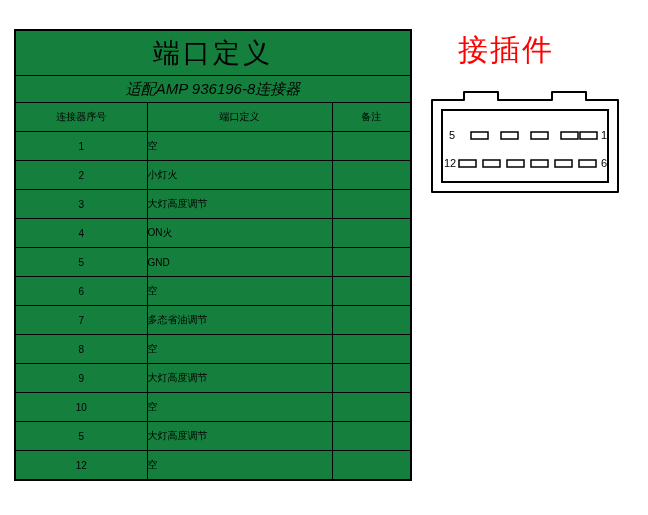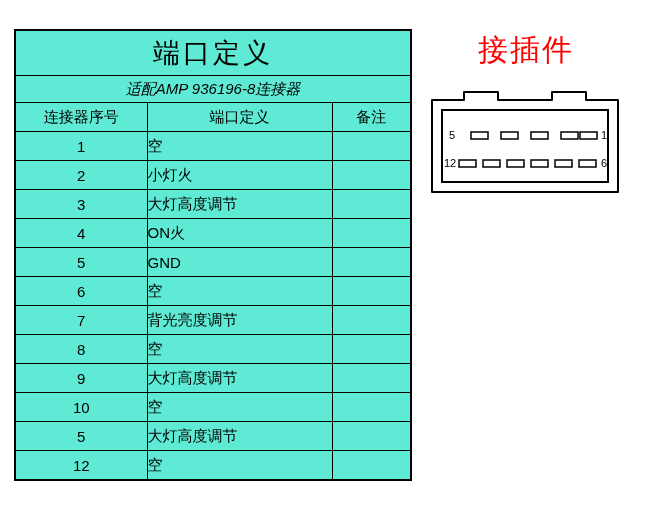--- a/index.html
+++ b/index.html
@@ -16,28 +16,28 @@
   }
 
   
   #port-table {
     position: absolute;
     left: 14px;
     top: 29px;
     width: 356px;
     border: 2px solid #000;
     border-collapse: collapse;
-    background: #5eead4;
+    background: #15803d;
     table-layout: fixed;
   }
   #port-table td {
     border: 1px solid #000;
     padding: 0;
     height: 28px;
-    font-size: 15px;
+    font-size: 10px;
     color: #000;
     vertical-align: middle;
   }
   .title-cell {
     text-align: center;
     font-size: 27px !important;
     height: 44px !important;
     letter-spacing: 3px;
     border-bottom: 1px solid #000;
   }
@@ -63,21 +63,21 @@
   .note-cell {
     text-align: center;
   }
   .col-num  { width: 132px; }
   .col-func { width: 185px; }
   .col-note { width: 79px; }
 
   
   #connector-heading {
     position: absolute;
-    left: 478px;
+    left: 458px;
     top: 30px;
     font-size: 30px;
     color: #ff0000;
     letter-spacing: 2px;
     white-space: nowrap;
   }
 
   #connector-drawing {
     position: absolute;
     left: 428px;
@@ -140,21 +140,21 @@
       <td class="func-cell">GND</td>
       <td class="note-cell"></td>
     </tr>
     <tr>
       <td class="num-cell">6</td>
       <td class="func-cell">空</td>
       <td class="note-cell"></td>
     </tr>
     <tr>
       <td class="num-cell">7</td>
-      <td class="func-cell">背光亮度调节</td>
+      <td class="func-cell">多态省油调节</td>
       <td class="note-cell"></td>
     </tr>
     <tr>
       <td class="num-cell">8</td>
       <td class="func-cell">空</td>
       <td class="note-cell"></td>
     </tr>
     <tr>
       <td class="num-cell">9</td>
       <td class="func-cell">大灯高度调节</td>

